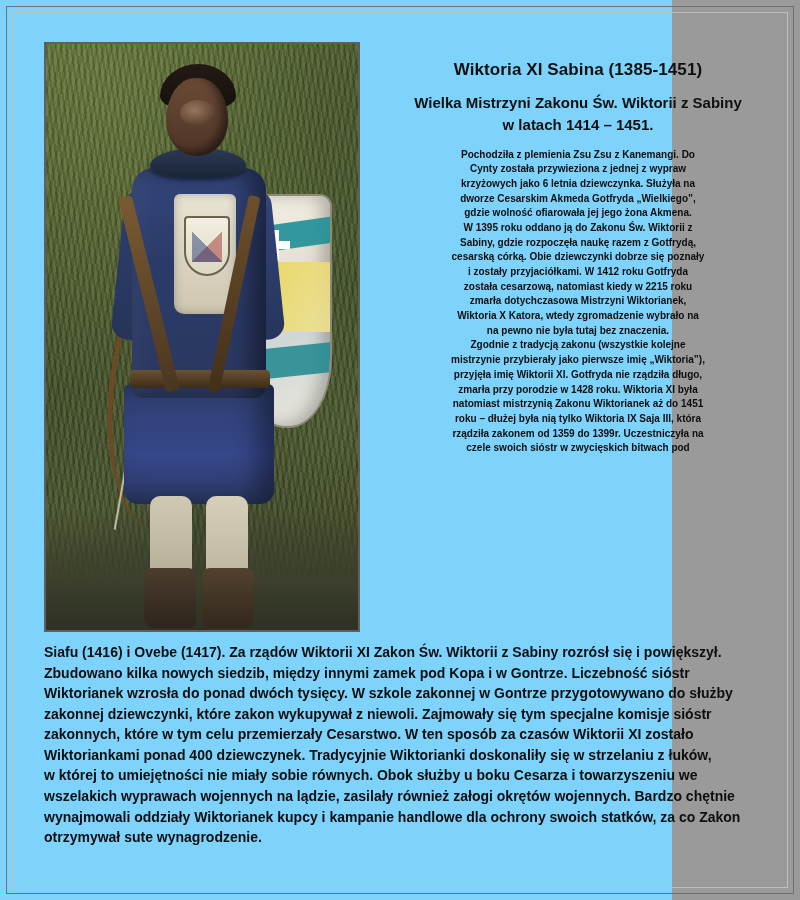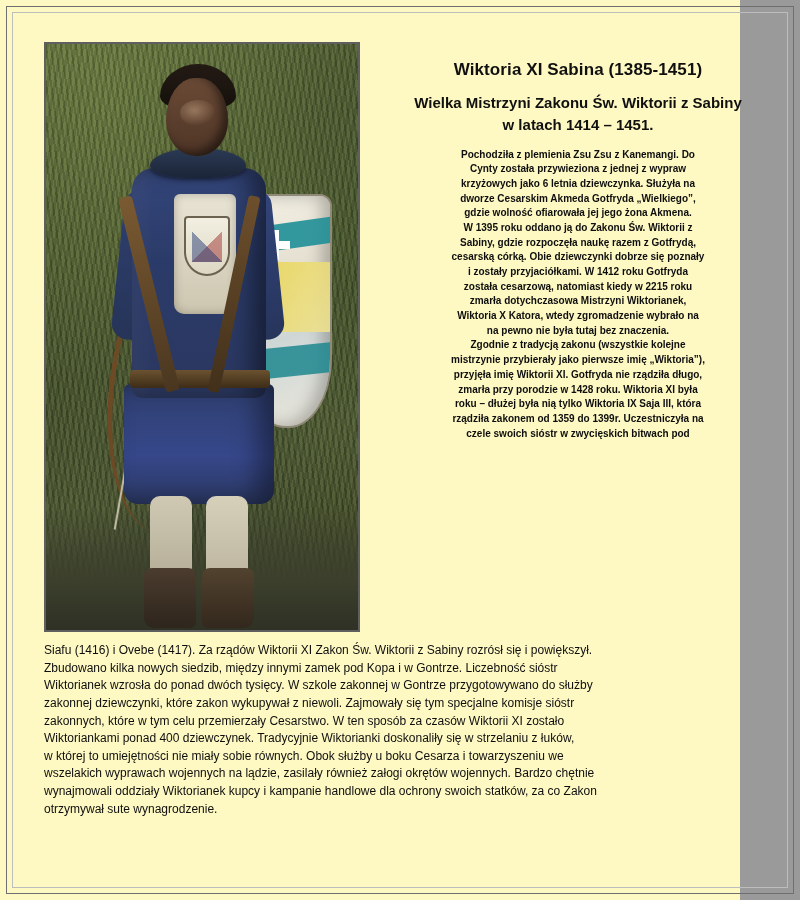--- a/index.html
+++ b/index.html
@@ -8,24 +8,24 @@
   }
   body {
     width: 800px;
     height: 900px;
     background: #9a9a9a;
     font-family: "Liberation Sans", sans-serif;
     overflow: hidden;
   }
   .page {
     position: relative;
-    width: 740px;
+    width: 672px;
     height: 900px;
     box-sizing: border-box;
-    background: #fef9c3;
+    background: #7dd3fc;
     padding: 0;
   }
   
   .frame-outer {
     position: absolute;
     left: 6px;
     top: 6px;
     width: 788px;
     height: 888px;
     box-sizing: border-box;
@@ -279,22 +279,22 @@
     color: #0e0e0e;
     line-height: 1.47;
     text-align: center;
     text-indent: 0;
   }
   .body-full {
     position: absolute;
     left: 22px;
     top: 620px;
     width: 736px;
-    font-size: 12px;
-    font-weight: normal;
+    font-size: 14px;
+    font-weight: bold;
     color: #0e0e0e;
     line-height: 1.47;
     text-align: left;
   }
   .line { display: block; }
 </style>
 </head>
 <body>
 
 <div class="page">
@@ -355,20 +355,21 @@
         <span class="line">cesarską córką. Obie dziewczynki dobrze się poznały</span>
         <span class="line">i zostały przyjaciółkami. W 1412 roku Gotfryda</span>
         <span class="line">została cesarzową, natomiast kiedy w 2215 roku</span>
         <span class="line">zmarła dotychczasowa Mistrzyni Wiktorianek,</span>
         <span class="line">Wiktoria X Katora,  wtedy zgromadzenie wybrało na</span>
         <span class="line">na pewno nie była tutaj bez znaczenia.</span>
         <span class="line">Zgodnie z tradycją zakonu (wszystkie kolejne</span>
         <span class="line">mistrzynie przybierały jako pierwsze imię „Wiktoria”),</span>
         <span class="line">przyjęła imię Wiktorii XI. Gotfryda nie rządziła długo,</span>
         <span class="line">zmarła przy porodzie w 1428 roku. Wiktoria XI była</span>
+        <span class="line">natomiast mistrzynią Zakonu Wiktorianek aż do 1451</span>
         <span class="line">roku – dłużej była nią tylko Wiktoria IX Saja III, która</span>
         <span class="line">rządziła zakonem od 1359 do 1399r. Uczestniczyła na</span>
         <span class="line">czele swoich sióstr w zwycięskich bitwach pod</span>
       </div>
     </div>
 
     <div class="body-full">
       <span class="line">Siafu (1416) i Ovebe (1417). Za rządów Wiktorii XI Zakon Św. Wiktorii z Sabiny rozrósł się i powiększył.</span>
       <span class="line">Zbudowano kilka nowych siedzib, między innymi zamek pod Kopa i w Gontrze. Liczebność sióstr</span>
       <span class="line">Wiktorianek wzrosła do ponad dwóch tysięcy. W szkole zakonnej w Gontrze przygotowywano do służby</span>

